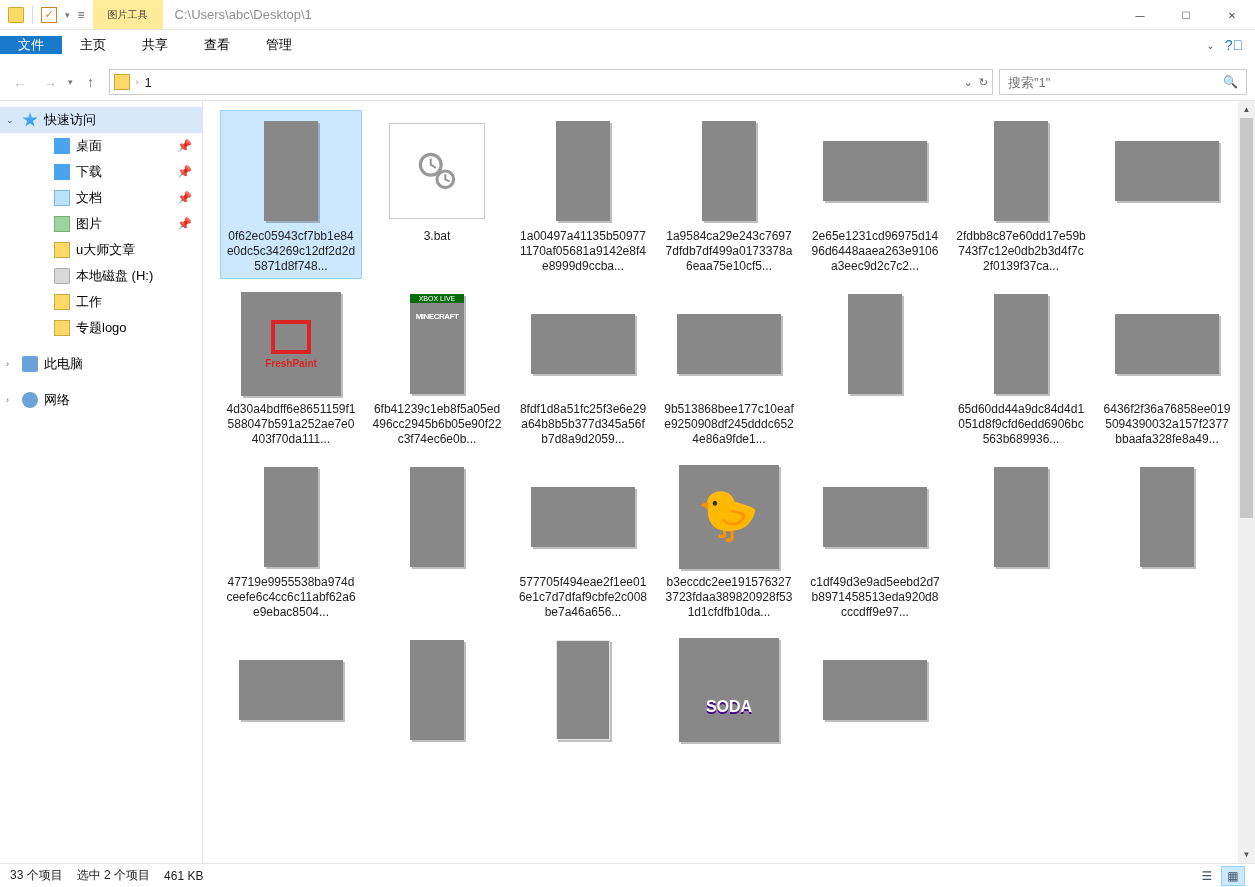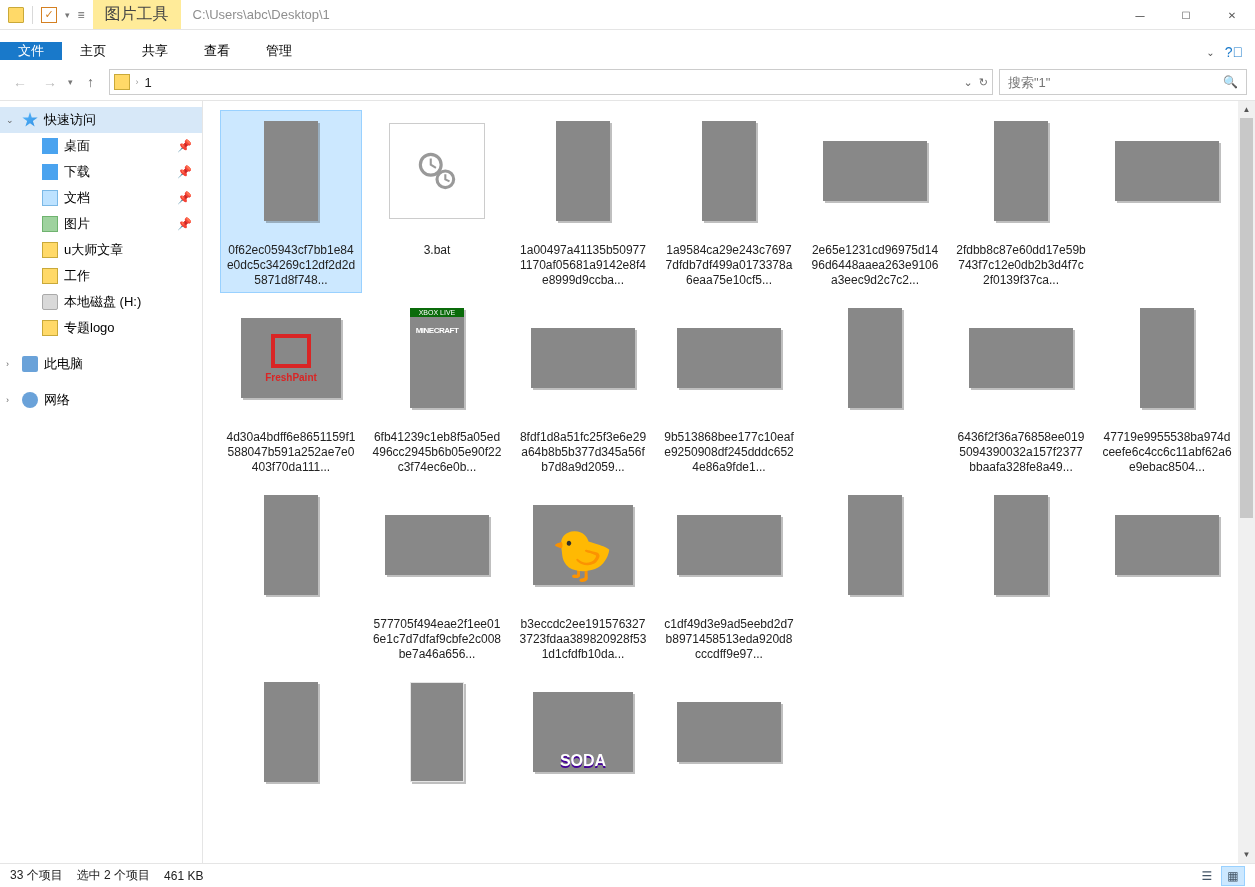--- a/index.html
+++ b/index.html
@@ -6,27 +6,27 @@
 body { width:1255px; height:887px; background:#fff; overflow:hidden; font-size:12px; position:relative; }
 
 
 .titlebar { height:30px; display:flex; align-items:stretch; border-bottom:1px solid #e5e5e5; }
 .qat { display:flex; align-items:center; gap:8px; padding:0 8px; }
 .qat-icon { width:16px; height:16px; background:#ffd968; border:1px solid #c9a939; border-radius:1px; }
 .qat-sep { width:1px; height:18px; background:#d9d9d9; }
 .qat-check { width:16px; height:16px; border:1px solid #d48022; background:#fff; display:flex; align-items:center; justify-content:center; color:#d48022; font-size:11px; }
 .qat-caret { color:#777; font-size:9px; }
 .qat-eq { color:#666; font-size:12px; font-weight:bold; }
-.ctx-tab { background:#ffeb99; padding:4px 12px; text-align:center; font-size:16px; color:#444; min-width:70px; display:flex; flex-direction:column; justify-content:center; }
+.ctx-tab { background:#ffeb99; padding:4px 12px; text-align:center; font-size:10px; color:#444; min-width:70px; display:flex; flex-direction:column; justify-content:center; }
 .title-path { flex:1; display:flex; align-items:center; padding:0 12px; color:#8f8f8f; font-size:13px; }
 .winbtns { display:flex; }
 .winbtn { width:46px; display:flex; align-items:center; justify-content:center; color:#555; font-family:"Segoe MDL2 Assets",system-ui; font-size:10px; }
 
 
-.ribbon { height:30px; display:flex; align-items:flex-end; }
+.ribbon { height:30px; display:flex; align-items:center; }
 .rtab { padding:0 18px; display:flex; align-items:center; font-size:13px; cursor:pointer; }
 .rtab.file { background:#1979ca; color:#fff; }
 .ribbon-right { margin-left:auto; display:flex; align-items:center; gap:10px; padding-right:12px; color:#555; }
 .help-icon { color:#1979ca; font-size:14px; }
 
 
 .navrow { height:36px; display:flex; align-items:center; gap:6px; padding:0 8px; margin-top:4px; }
 .nav-arrow { width:24px; height:24px; display:flex; align-items:center; justify-content:center; color:#bbb; font-size:14px; }
 .nav-arrow.enabled { color:#666; }
 .addressbar { flex:1; height:26px; border:1px solid #ccc; display:flex; align-items:center; padding:0 4px; gap:6px; background:#fff; }
@@ -40,21 +40,21 @@
 
 .body { display:flex; height:calc(100% - 30px - 30px - 40px - 24px); border-top:1px solid #e5e5e5; }
 
 
 .sidebar { width:203px; border-right:1px solid #e5e5e5; padding-top:6px; overflow:hidden; }
 .tree-item { display:flex; align-items:center; height:26px; padding-left:22px; gap:6px; font-size:13px; position:relative; }
 .tree-item.sel { background:#d7e8f8; }
 .tree-item .exp { position:absolute; left:6px; font-size:9px; color:#666; }
 .tree-item .ico { width:16px; height:16px; }
 .tree-item .pin { margin-left:auto; margin-right:10px; color:#8aa1b4; font-size:12px; }
-.tree-sub { padding-left:20px; }
+.tree-sub { padding-left:32px; }
 .ico-quick { background:linear-gradient(135deg,#5bbaff,#2e8de0); clip-path:polygon(50% 0,61% 35%,98% 35%,68% 57%,79% 91%,50% 70%,21% 91%,32% 57%,2% 35%,39% 35%); }
 .ico-folder { background:#ffd968; border:1px solid #c9a939; }
 .ico-desktop { background:#4aa3ef; }
 .ico-down { background:#4aa3ef; }
 .ico-doc { background:#bde2ff; border:1px solid #7ab8e6; }
 .ico-pic { background:#9ed29e; border:1px solid #6fb36f; }
 .ico-drive { background:#d9d9d9; border:1px solid #aaa; border-radius:2px; }
 .ico-pc { background:#6aa2d9; border-radius:2px; }
 .ico-net { background:#6aa2d9; border-radius:50%; }
 
@@ -62,26 +62,26 @@
 .content { flex:1; position:relative; overflow:hidden; }
 .scrollbar { position:absolute; right:0; top:0; bottom:0; width:17px; background:#f0f0f0; display:flex; flex-direction:column; }
 .sb-btn { height:17px; display:flex; align-items:center; justify-content:center; color:#555; font-size:8px; }
 .sb-track { flex:1; position:relative; }
 .sb-thumb { position:absolute; left:2px; right:2px; top:0; height:55%; background:#c8c8c8; }
 
 .grid { display:flex; flex-wrap:wrap; padding:10px 4px 10px 18px; gap:6px 6px; align-content:flex-start; height:100%; overflow:hidden; }
 .item { width:140px; display:flex; flex-direction:column; align-items:center; padding:4px; }
 .item.sel { background:#cce8ff; outline:1px solid #99d1ff; }
 .thumb { width:120px; height:112px; display:flex; align-items:center; justify-content:center; }
-.thumb .pic { width:100px; height:80px; background:#888; box-shadow:2px 2px 0 rgba(0,0,0,.25); }
+.thumb .pic { width:100px; height:104px; background:#888; box-shadow:2px 2px 0 rgba(0,0,0,.25); }
 .thumb .pic.tall { width:54px; height:100px; }
 .thumb .pic.wide { width:104px; height:60px; }
 .thumb .bat { width:96px; height:96px; border:1px solid #ccc; background:#fff; display:flex; align-items:center; justify-content:center; }
 .thumb .bat svg { width:50px; height:50px; }
-.fname { width:130px; text-align:center; font-size:12px; line-height:15px; color:#222; margin-top:16px; word-break:break-all; max-height:60px; overflow:hidden; }
+.fname { width:130px; text-align:center; font-size:12px; line-height:15px; color:#222; margin-top:2px; word-break:break-all; max-height:60px; overflow:hidden; }
 
 
 .g1 { background:linear-gradient(180deg,#1a1830 30%,#e11f8d 30%,#ff1fb7); }
 .g2 { background:radial-gradient(circle at 50% 30%,#d9a84e,#2b1c0e 80%); }
 .g3 { background:linear-gradient(180deg,#a5bdb5,#5b6b5b); }
 .g4 { background:linear-gradient(135deg,#0a2833,#1e6f7a,#8ff); }
 .g5 { background:linear-gradient(180deg,#cbb5a0,#8f6c55); }
 .g6 { background:linear-gradient(180deg,#a9c1d9,#2c3a50); }
 .g7 { background:#fed200; display:flex; flex-direction:column; align-items:center; justify-content:center; }
 .g7 .fp-frame { width:40px; height:34px; border:4px solid #d92525; }
@@ -195,26 +195,26 @@
       <div class="tree-item">
           <span class="ico ico-pic"></span>
           <span>图片</span>
           <span class="pin">📌</span>
         </div>
       <div class="tree-item">
           <span class="ico ico-folder"></span>
           <span>u大师文章</span>
         </div>
       <div class="tree-item">
+          <span class="ico ico-drive"></span>
+          <span>本地磁盘 (H:)</span>
+        </div>
+      <div class="tree-item">
           <span class="ico ico-folder"></span>
           <span>工作</span>
-        </div>
-      <div class="tree-item">
-          <span class="ico ico-drive"></span>
-          <span>本地磁盘 (H:)</span>
         </div>
       <div class="tree-item">
           <span class="ico ico-folder"></span>
           <span>专题logo</span>
         </div>
     </div>
     <div style="height:10px"></div>
     <div class="tree-item">
         <span class="exp">›</span>
         <span class="ico ico-pc"></span>
@@ -305,20 +305,26 @@
           </div>
           <div class="fname">9b513868bee177c10eafe9250908df245dddc6524e86a9fde1...</div>
         </div>
         <div class="item">
           <div class="thumb">
             <div class="pic tall g12"></div>
           </div>
         </div>
         <div class="item">
           <div class="thumb">
+            <div class="pic tall g13"></div>
+          </div>
+          <div class="fname">65d60dd44a9dc84d4d1051d8f9cfd6edd6906bc563b689936...</div>
+        </div>
+        <div class="item">
+          <div class="thumb">
             <div class="pic wide g14"></div>
           </div>
           <div class="fname">6436f2f36a76858ee0195094390032a157f2377bbaafa328fe8a49...</div>
         </div>
         <div class="item">
           <div class="thumb">
             <div class="pic tall g15"></div>
           </div>
           <div class="fname">47719e9955538ba974dceefe6c4cc6c11abf62a6e9ebac8504...</div>
         </div>

